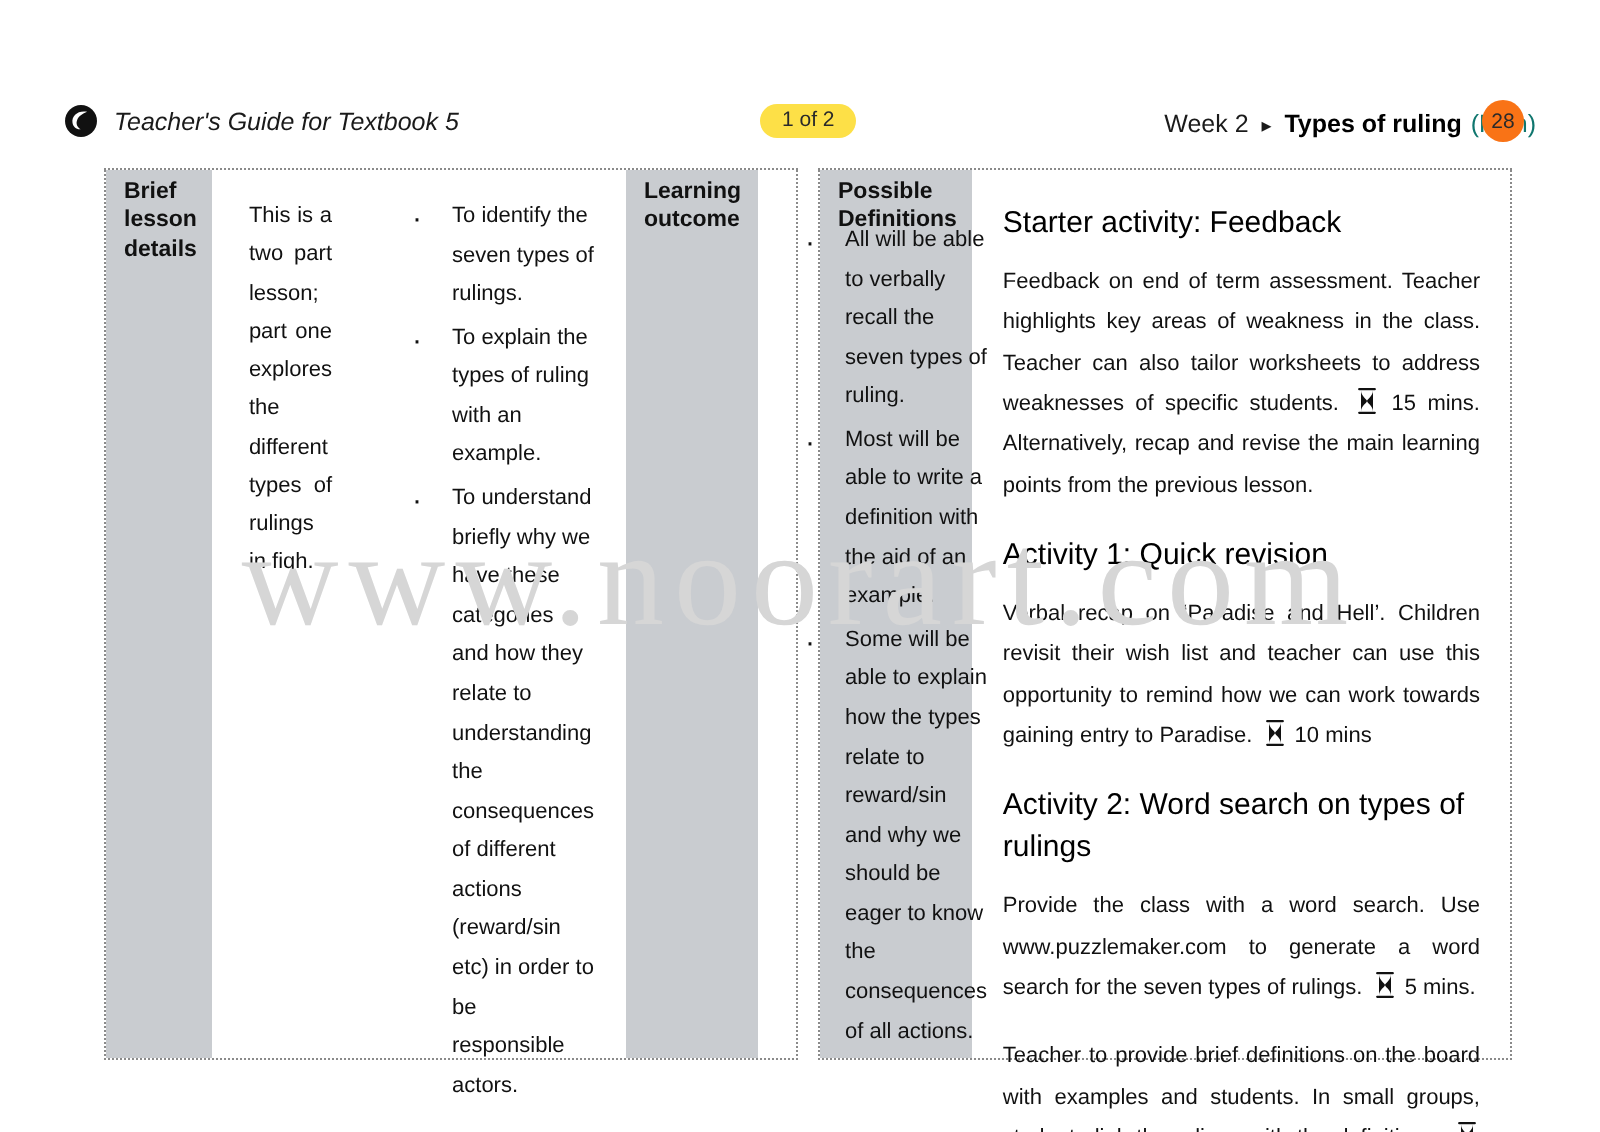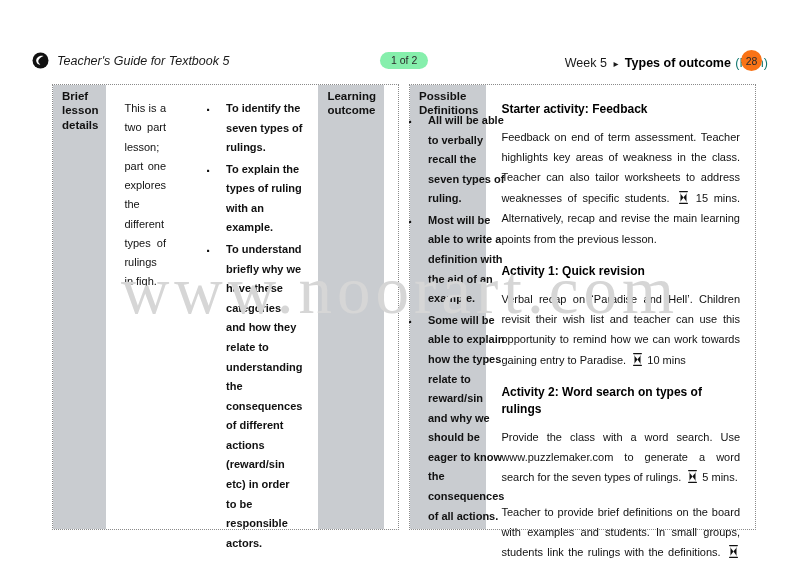--- a/index.html
+++ b/index.html
@@ -66,21 +66,21 @@
     font-size: 12.5px;
     color: #1a1a1a;
     white-space: nowrap;
     font-style: italic;
   }
 
   .page-pill {
     position: absolute;
     left: 348px;
     top: 0px;
-    background: #86efac;
+    background: #fde047;
     border-radius: 9px;
     padding: 2px 11px 3px 11px;
     font-size: 10.5px;
     color: #2a2a2a;
     white-space: nowrap;
   }
 
   .header-right {
     position: absolute;
     right: 0;
@@ -172,35 +172,34 @@
     padding: 0;
     list-style: none;
   }
   .bullets li {
     position: relative;
     font-size: 11px;
     line-height: 1.78;
     color: #111;
     padding-left: 26px;
     margin-bottom: 2px;
-    font-weight: bold;
   }
   .bullets li::before {
     content: "\00B7";
     position: absolute;
     left: 6px;
     top: -2px;
     font-size: 15px;
     color: #111;
   }
 
   
   .act-title {
-    font-size: 12px;
-    font-weight: bold;
+    font-size: 15px;
+    font-weight: normal;
     color: #000;
     margin: 0 0 9px 0;
     line-height: 1.4;
   }
   .act-body {
     font-size: 11px;
     line-height: 1.85;
     color: #111;
     margin: 0 0 14px 0;
     text-align: justify;
@@ -227,23 +226,23 @@
         <circle cx="10" cy="10" r="9.4" fill="#111111"></circle>
         <path d="M13.6 4.6 C8.4 3.6 4.4 6.8 5.0 11.0 C5.4 13.6 7.6 15.2 9.8 14.8 C7.8 13.6 7.0 11.6 7.6 9.8 C8.4 7.2 11.0 5.6 13.6 4.6 Z" fill="#ffffff"></path>
       </svg>
       <span class="brand-title">Teacher's Guide for Textbook 5</span>
     </div>
 
     <div class="page-pill">1 of 2</div>
 
     <div class="header-right">
       <div class="page-number">28</div>
-      <span class="hdr-week">Week 5</span>
+      <span class="hdr-week">Week 2</span>
       <span class="hdr-sep">▸</span>
-      <span class="hdr-topic">Types of outcome</span>
+      <span class="hdr-topic">Types of ruling</span>
       <span class="hdr-subject">(Fiqh)</span>
     </div>
   </div>
 
   <div class="sheet">
 
     <div class="col col-left">
 
       <div class="band">Brief lesson details</div>
 

